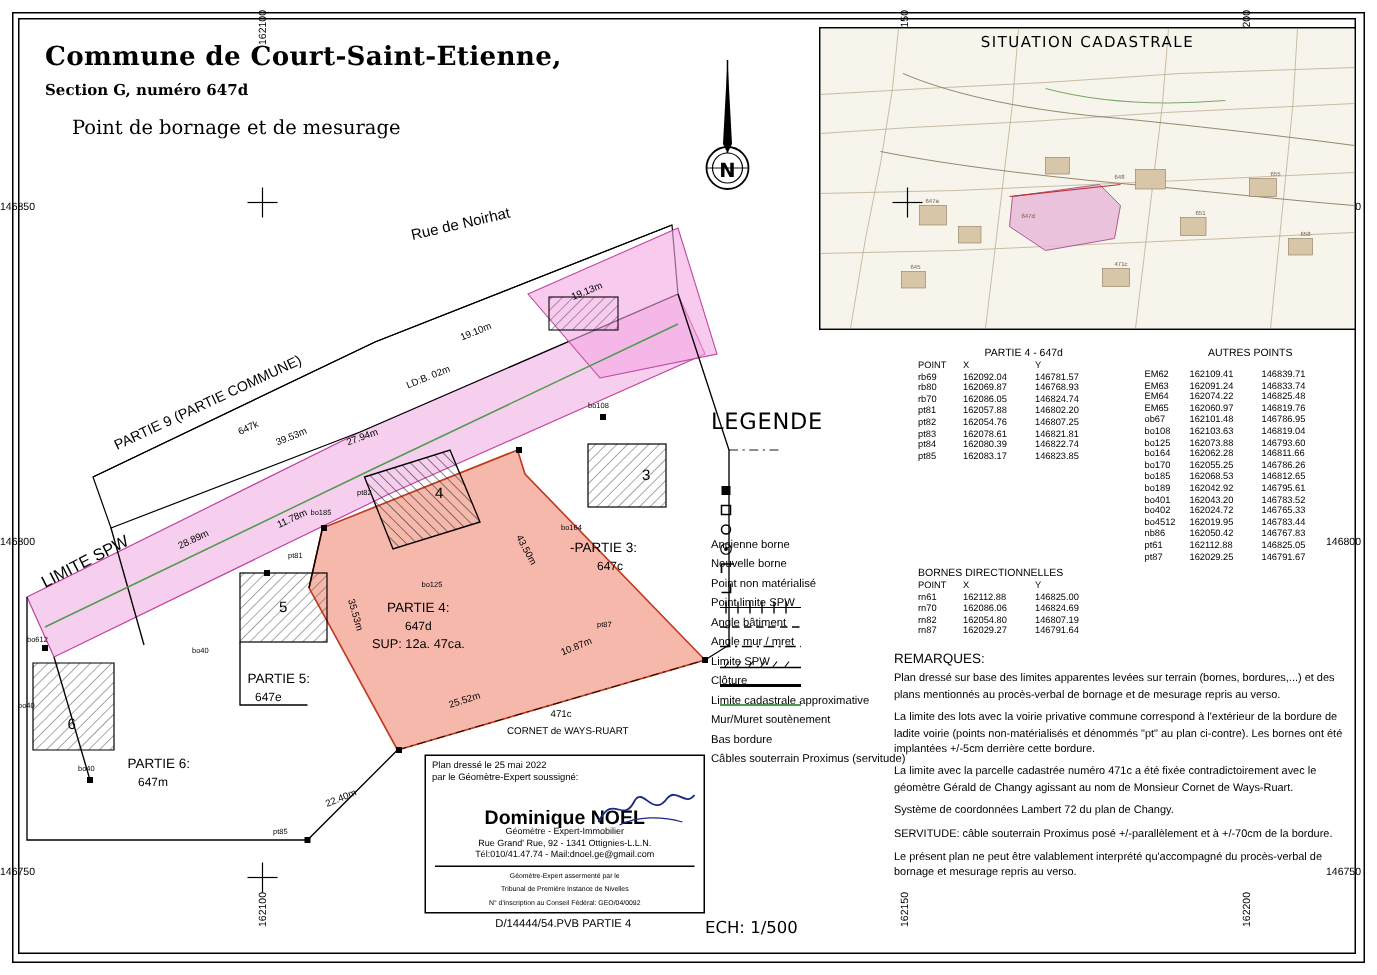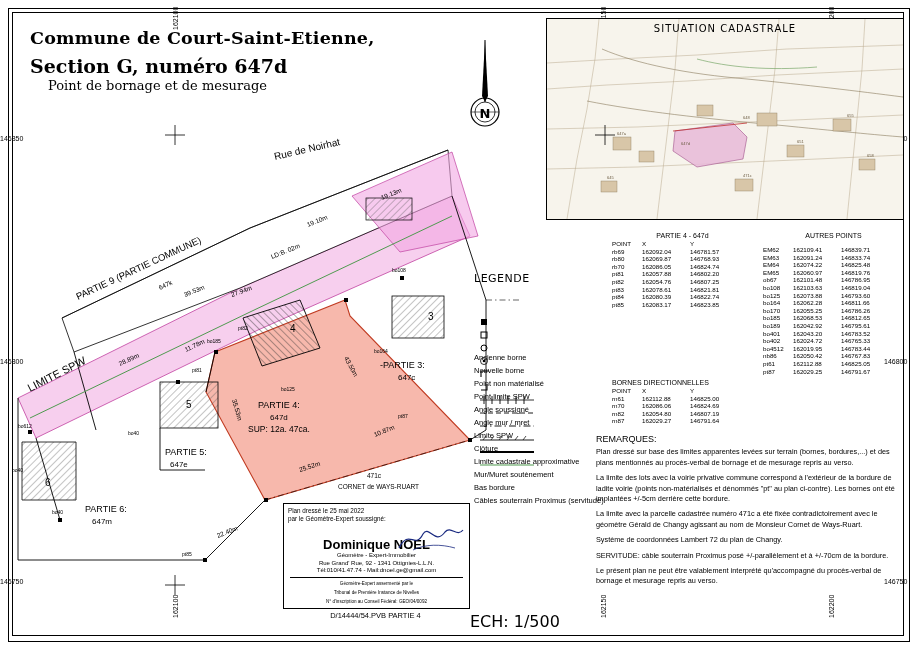--- a/index.html
+++ b/index.html
@@ -3,37 +3,37 @@
 <meta charset="utf-8">
 <style>
   html,body{margin:0;padding:0;}
   body{width:918px;height:650px;background:#ffffff;font-family:"Liberation Sans",sans-serif;color:#000;overflow:hidden;}
   #sheet{position:relative;width:918px;height:490px;}
   .frame{position:absolute;left:8px;top:8px;width:900px;height:632px;border:1.5px solid #000;}
   .frame2{position:absolute;left:12px;top:12px;width:890px;height:622px;border:0.8px solid #000;}
 
   
   .title-main{position:absolute;left:30px;top:28px;font-family:"DejaVu Serif",serif;font-weight:bold;font-size:17.5px;letter-spacing:.2px;}
-  .title-sub{position:absolute;left:30px;top:55px;font-family:"DejaVu Serif",serif;font-weight:bold;font-size:19px;}
+  .title-sub{position:absolute;left:30px;top:55px;font-family:"DejaVu Serif",serif;font-weight:bold;font-size:10px;}
   .title-sub2{position:absolute;left:48px;top:78px;font-family:"DejaVu Serif",serif;font-size:13px;}
 
   
   .mlab{position:absolute;font-size:7px;color:#000;font-family:"Liberation Sans",sans-serif;}
   .mlab.vert{transform-origin:0 0;transform:rotate(-90deg);white-space:nowrap;}
 
   
   .north{position:absolute;left:462px;top:40px;width:46px;height:88px;}
 
   
   .inset{position:absolute;left:546px;top:18px;width:356px;height:200px;border:1.2px solid #000;background:#f6f3ec;overflow:hidden;}
   .inset-title{position:absolute;left:0;top:4px;width:100%;text-align:center;font-size:10px;letter-spacing:1px;font-family:"DejaVu Sans",sans-serif;}
 
   
   .legend{position:absolute;left:474px;top:272px;width:230px;}
-  .legend-title{font-size:11px;font-family:"DejaVu Sans",sans-serif;letter-spacing:.5px;margin-bottom:6px;}
+  .legend-title{font-size:15px;font-family:"DejaVu Sans",sans-serif;letter-spacing:.5px;margin-bottom:6px;}
   .lg-row{display:flex;align-items:flex-start;height:13px;font-size:7.5px;flex-direction:column;}
   .lg-sym{width:62px;flex:0 0 62px;display:flex;align-items:center;justify-content:flex-start;padding-left:4px;height:13px;}
   .lg-txt{flex:1;}
 
   
   .coord{position:absolute;left:612px;top:230px;width:292px;font-size:6.2px;font-family:"Liberation Sans",sans-serif;}
   .coord h4{margin:0;text-align:center;font-size:8.5px;font-weight:normal;letter-spacing:.5px;}
   .coord h5{margin:2px 0 1px;text-align:center;font-size:7px;font-weight:normal;}
   .ctbl{display:flex;gap:10px;}
   .ctcol{flex:1;}
@@ -51,21 +51,21 @@
 
   
   .stamp{position:absolute;left:283px;top:503px;width:185px;height:104px;border:1px solid #000;font-size:6px;text-align:center;}
   .stamp .s1{font-size:6.3px;text-align:left;padding:3px 4px 0;line-height:8px;}
   .stamp .sname{font-size:13px;font-weight:bold;margin-top:14px;}
   .stamp .s2{font-size:6px;line-height:7.6px;}
   .stamp .s3{font-size:4.6px;line-height:6px;margin-top:3px;}
   .stamp-sep{border-top:1px solid #000;margin:2px 6px;}
   .sigbox{position:absolute;right:4px;top:18px;width:70px;height:32px;}
   .refline{position:absolute;left:283px;top:611px;width:185px;text-align:center;font-size:7.5px;}
-  .ech{position:absolute;left:470px;top:612px;font-size:16px;font-family:"DejaVu Sans",sans-serif;}
+  .ech{position:absolute;left:470px;top:612px;font-size:11px;font-family:"DejaVu Sans",sans-serif;}
 
   
   svg.map{position:absolute;left:0;top:0;width:918px;height:650px;pointer-events:none;}
 </style>
 </head>
 <body>
 
 <div id="sheet">
   <div class="frame"></div>
   <div class="frame2"></div>
@@ -309,21 +309,21 @@
           </svg>
       </span>
       <span class="lg-txt">Point limite SPW</span>
     </div>
     <div class="lg-row">
       <span class="lg-sym">
         <svg width="14" height="12">
             <path d="M3,9 L3,3 L11,3" fill="none" stroke="#000" stroke-width="1.1"></path>
           </svg>
       </span>
-      <span class="lg-txt">Angle soussigné</span>
+      <span class="lg-txt">Angle bâtiment</span>
     </div>
     <div class="lg-row">
       <span class="lg-sym">
         <svg width="14" height="12">
             <path d="M3,9 L9,9 L9,3" fill="none" stroke="#000" stroke-width="1.1"></path>
           </svg>
       </span>
       <span class="lg-txt">Angle mur / mret</span>
     </div>
     <div class="lg-row">

